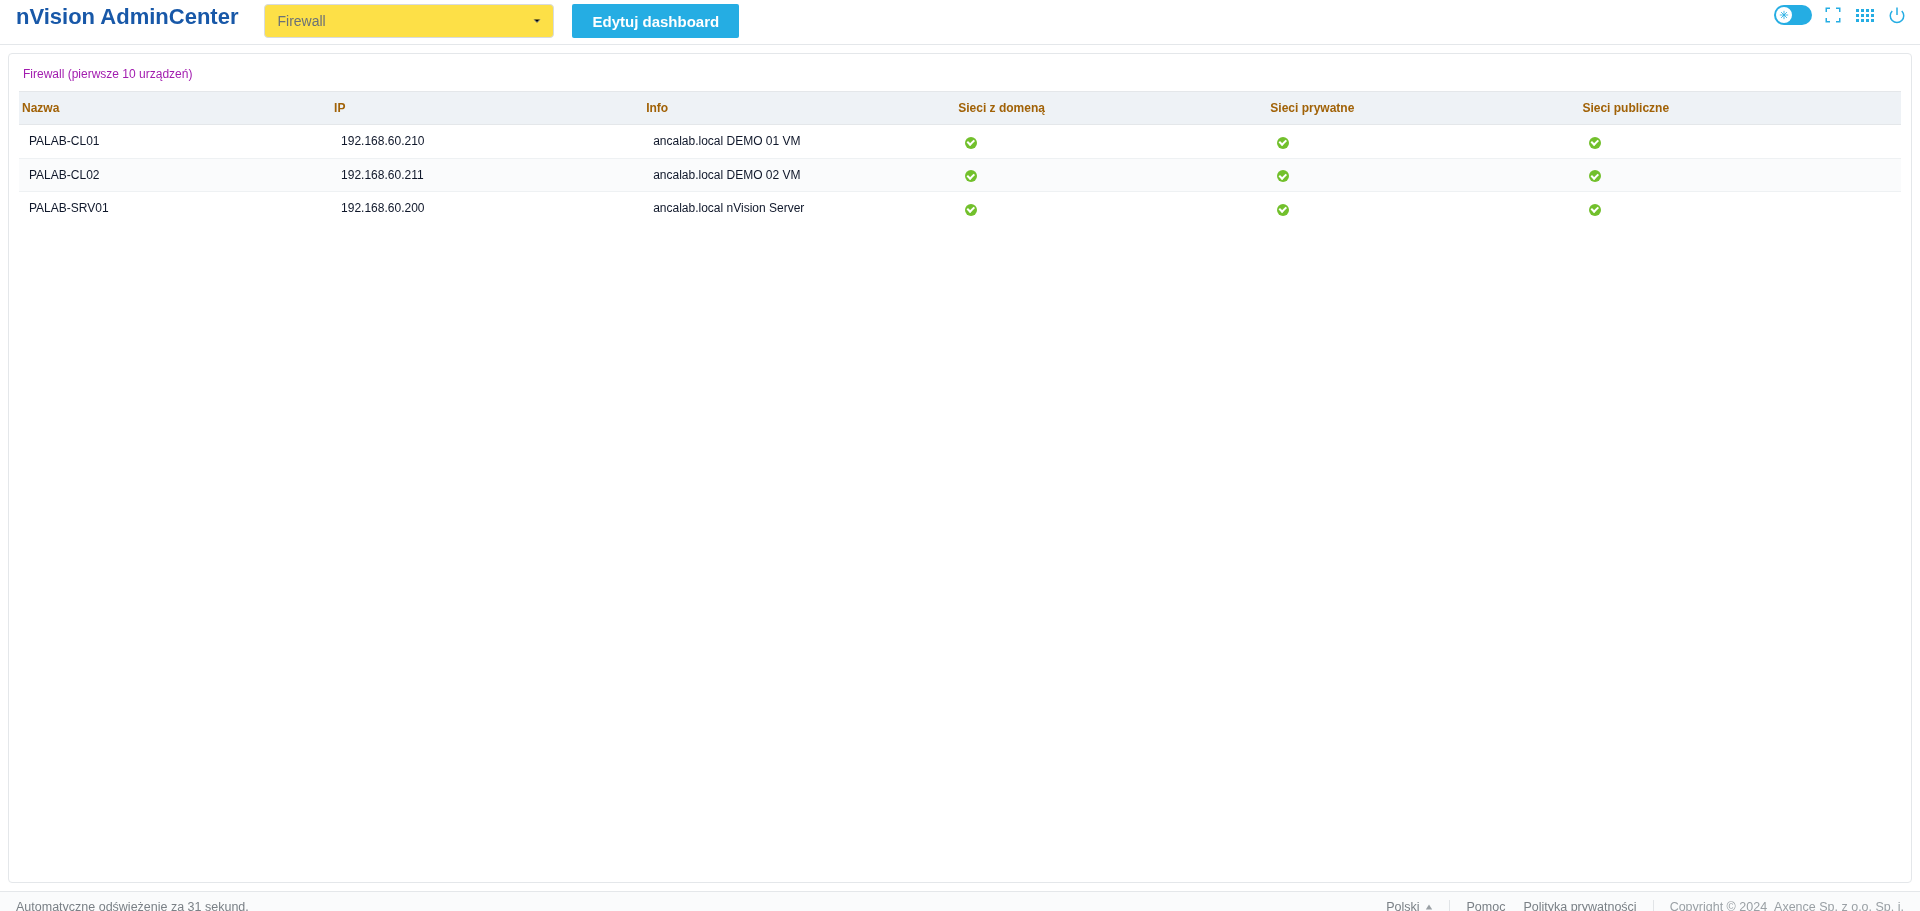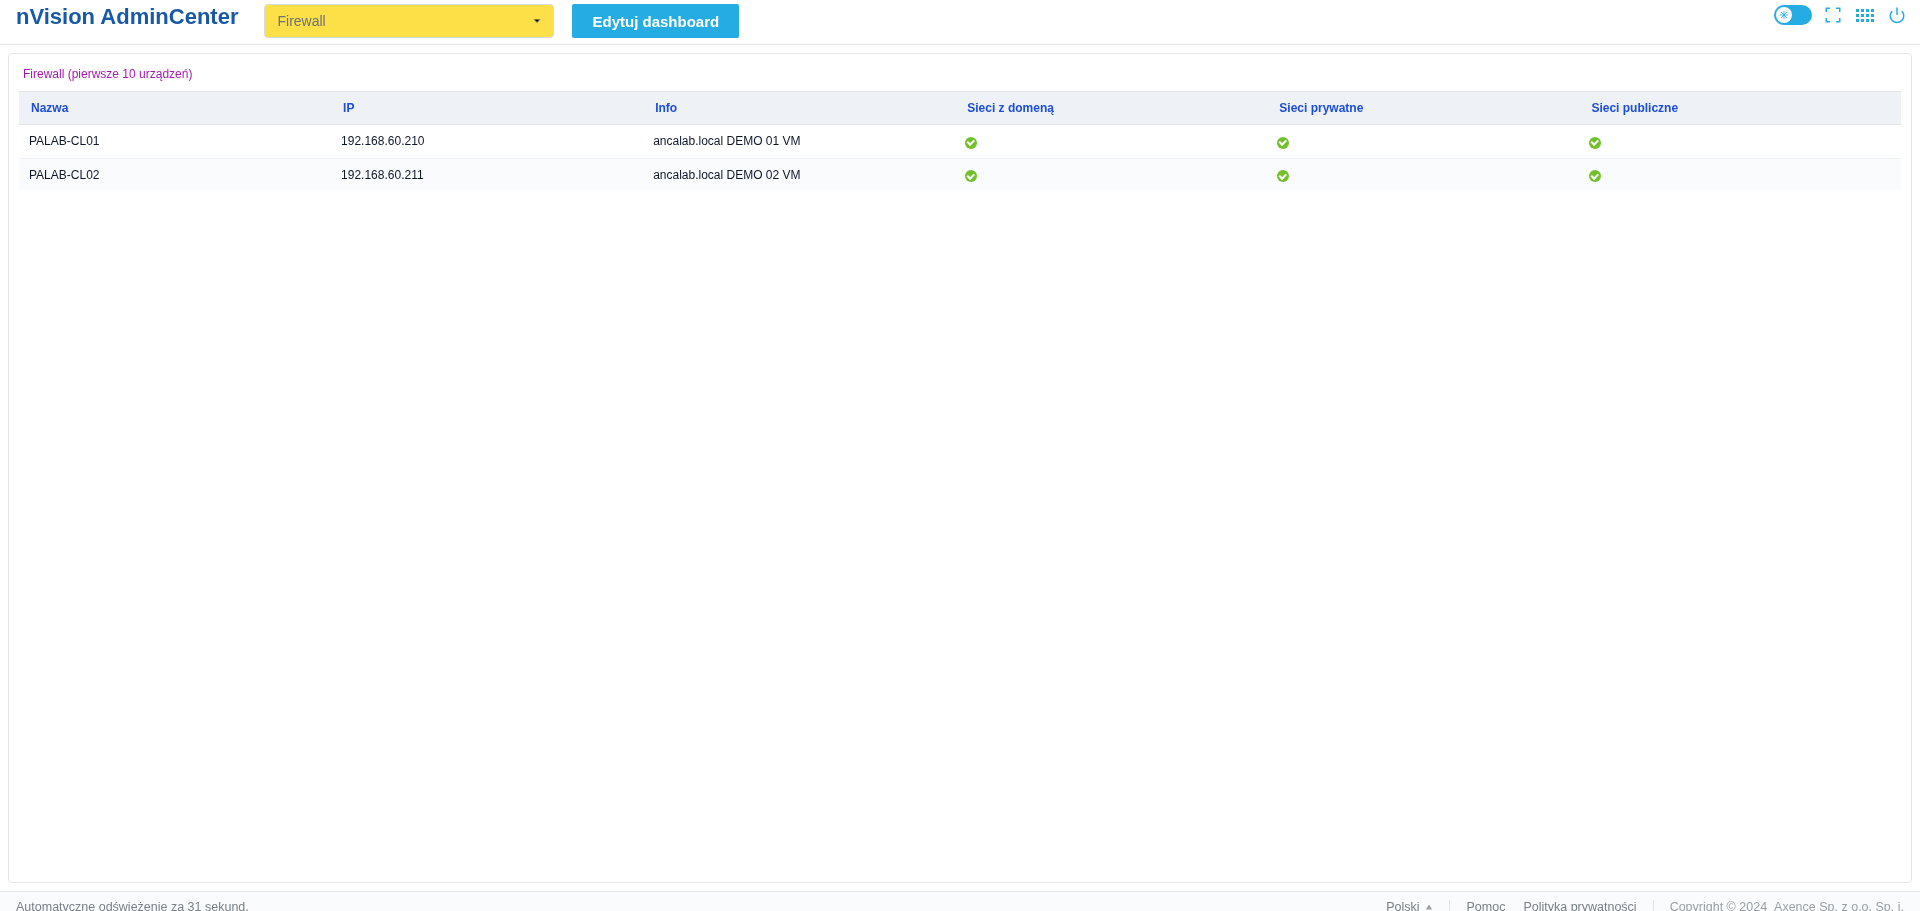--- a/index.html
+++ b/index.html
@@ -118,25 +118,25 @@
 
   
   table.data {
     width: calc(100% - 20px);
     margin: 0 10px;
     border-collapse: collapse;
     table-layout: fixed;
   }
   table.data thead th {
     background: #eef2f6;
-    color: #1d4ed8;
+    color: #a16207;
     font-weight: 600;
     font-size: 12px;
     text-align: left;
-    padding: 9px 12px;
+    padding: 9px 3px;
     border-top: 1px solid #e4e7ea;
     border-bottom: 1px solid #e4e7ea;
   }
   table.data tbody td {
     padding: 9px 10px;
     font-size: 12px;
     color: #0f172a;
     border-bottom: 1px solid #eef1f3;
   }
   table.data tbody tr:nth-child(even) td {
@@ -287,20 +287,28 @@
             <td><span class="status-ok"></span></td>
           </tr>
           <tr>
             <td>PALAB-CL02</td>
             <td>192.168.60.211</td>
             <td>ancalab.local DEMO 02 VM</td>
             <td><span class="status-ok"></span></td>
             <td><span class="status-ok"></span></td>
             <td><span class="status-ok"></span></td>
           </tr>
+          <tr>
+            <td>PALAB-SRV01</td>
+            <td>192.168.60.200</td>
+            <td>ancalab.local nVision Server</td>
+            <td><span class="status-ok"></span></td>
+            <td><span class="status-ok"></span></td>
+            <td><span class="status-ok"></span></td>
+          </tr>
         </tbody>
     </table>
   </div>
 </div>
 
 <div class="footer">
   <span>Automatyczne odświeżenie za 31 sekund.</span>
   <div class="spacer"></div>
   <div class="lang">
     <span>Polski</span>

